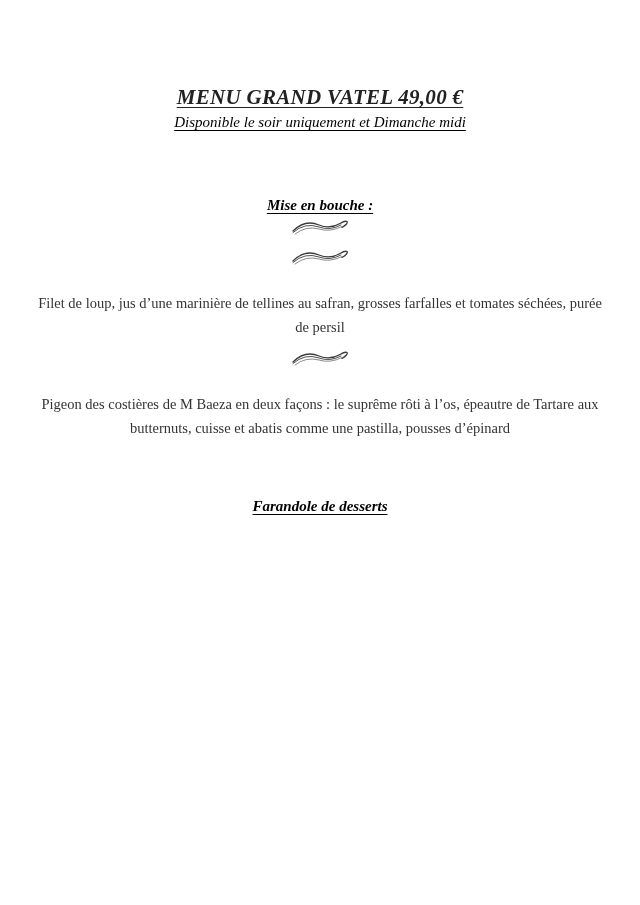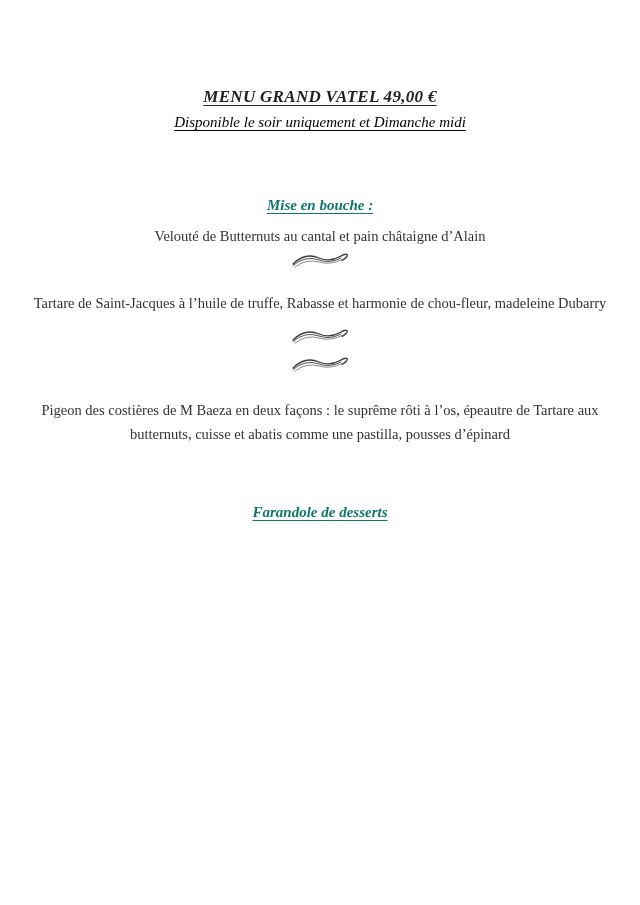--- a/index.html
+++ b/index.html
@@ -15,21 +15,21 @@
     background: #ffffff;
     font-family: "Liberation Serif", serif;
     color: #2e2e2e;
     box-sizing: border-box;
     padding-top: 87px;
     overflow: hidden;
   }
   .center { text-align: center; }
 
   .menu-title {
-    font-size: 17px;
+    font-size: 21px;
     line-height: 20px;
     font-weight: bold;
     font-style: italic;
     text-decoration: underline;
     text-underline-offset: 3px;
     text-decoration-thickness: 1px;
     letter-spacing: 0.3px;
     color: #222;
     margin: 0;
   }
@@ -45,21 +45,21 @@
     font-weight: normal;
   }
   .section-heading {
     font-size: 15px;
     line-height: 19px;
     font-weight: bold;
     font-style: italic;
     text-decoration: underline;
     text-underline-offset: 3px;
     text-decoration-thickness: 0.9px;
-    color: #0f766e;
+    color: #000000;
     margin: 0;
   }
   .dish {
     font-size: 14.5px;
     line-height: 24px;
     color: #333;
     margin: 0;
     padding: 0 32px;
   }
   
@@ -89,46 +89,45 @@
 <body>
 
 <div class="menu-page">
 
   <h1 class="menu-title center">MENU GRAND VATEL 49,00 €</h1>
 
   <h2 class="menu-subtitle center">Disponible le soir uniquement et Dimanche midi</h2>
 
   <div>
     <h3 class="section-heading center h-mise">Mise en bouche :</h3>
-    <p class="dish center p-veloute">Velouté de Butternuts au cantal et pain châtaigne d’Alain</p>
   </div>
 
   <div>
 
     <div class="flourish div-1">
       <svg width="58" height="20" viewBox="0 0 58 20" aria-hidden="true">
         <path d="M2 15 Q14 3 28 9 Q39 13.5 49 7.5 Q54 4.5 56 5.5 Q57.5 7.5 51 11.5" fill="none" stroke="#3c3c3c" stroke-width="1.3" stroke-linecap="round"></path>
         <path d="M2 16.5 Q14 6 28 11 Q39 15 50 9" fill="none" stroke="#3c3c3c" stroke-width="0.9" stroke-linecap="round"></path>
         <path d="M4 18 Q15 9.5 28 13 Q39 16.5 51 10.5" fill="none" stroke="#3c3c3c" stroke-width="0.6" stroke-linecap="round"></path>
       </svg>
     </div>
 
-    <p class="dish center p-tartare">Tartare de Saint-Jacques à l’huile de truffe, Rabasse et harmonie de chou-fleur, madeleine Dubarry</p>
   </div>
 
   <div>
 
     <div class="flourish div-2">
       <svg width="58" height="20" viewBox="0 0 58 20" aria-hidden="true">
         <path d="M2 15 Q14 3 28 9 Q39 13.5 49 7.5 Q54 4.5 56 5.5 Q57.5 7.5 51 11.5" fill="none" stroke="#3c3c3c" stroke-width="1.3" stroke-linecap="round"></path>
         <path d="M2 16.5 Q14 6 28 11 Q39 15 50 9" fill="none" stroke="#3c3c3c" stroke-width="0.9" stroke-linecap="round"></path>
         <path d="M4 18 Q15 9.5 28 13 Q39 16.5 51 10.5" fill="none" stroke="#3c3c3c" stroke-width="0.6" stroke-linecap="round"></path>
       </svg>
     </div>
 
+    <p class="dish center p-filet">Filet de loup, jus d’une marinière de tellines au safran, grosses farfalles et tomates séchées, purée de persil</p>
 
     <div class="flourish div-3">
       <svg width="58" height="20" viewBox="0 0 58 20" aria-hidden="true">
         <path d="M2 15 Q14 3 28 9 Q39 13.5 49 7.5 Q54 4.5 56 5.5 Q57.5 7.5 51 11.5" fill="none" stroke="#3c3c3c" stroke-width="1.3" stroke-linecap="round"></path>
         <path d="M2 16.5 Q14 6 28 11 Q39 15 50 9" fill="none" stroke="#3c3c3c" stroke-width="0.9" stroke-linecap="round"></path>
         <path d="M4 18 Q15 9.5 28 13 Q39 16.5 51 10.5" fill="none" stroke="#3c3c3c" stroke-width="0.6" stroke-linecap="round"></path>
       </svg>
     </div>
 
     <p class="dish center p-pigeon">Pigeon des costières de M Baeza en deux façons : le suprême rôti à l’os, épeautre de Tartare aux butternuts, cuisse et abatis comme une pastilla, pousses d’épinard</p>

